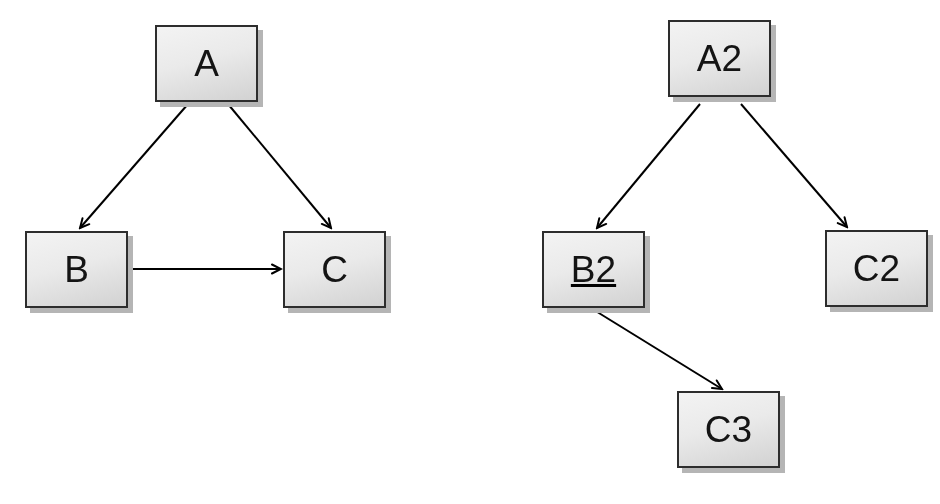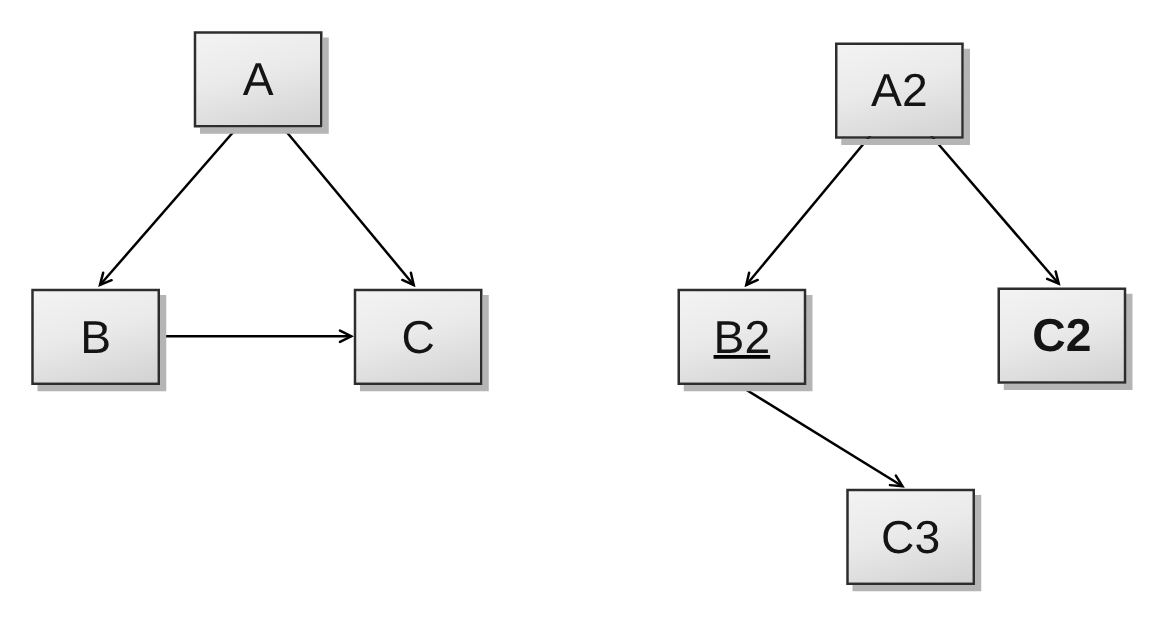--- a/index.html
+++ b/index.html
@@ -37,23 +37,23 @@
   }
   .node-label {
     font-size: 37px;
     line-height: 1;
     color: #141414;
     user-select: none;
   }
   #node-A  { left: 155px; top: 25px;  }
   #node-B  { left: 25px;  top: 231px; }
   #node-C  { left: 283px; top: 231px; }
-  #node-A2 { left: 668px; top: 34px; justify-content: center;  }
+  #node-A2 { left: 668px; top: 20px; justify-content: center;  }
   #node-B2 { left: 542px; top: 231px; text-decoration: underline; }
-  #node-C2 { left: 798px; top: 230px; font-weight: bold; }
+  #node-C2 { left: 825px; top: 230px; }
   #node-C3 { left: 677px; top: 391px; }
   .edge {
     stroke: #000000;
     stroke-width: 2;
     fill: none;
   }
 </style>
 </head>
 <body>
 

